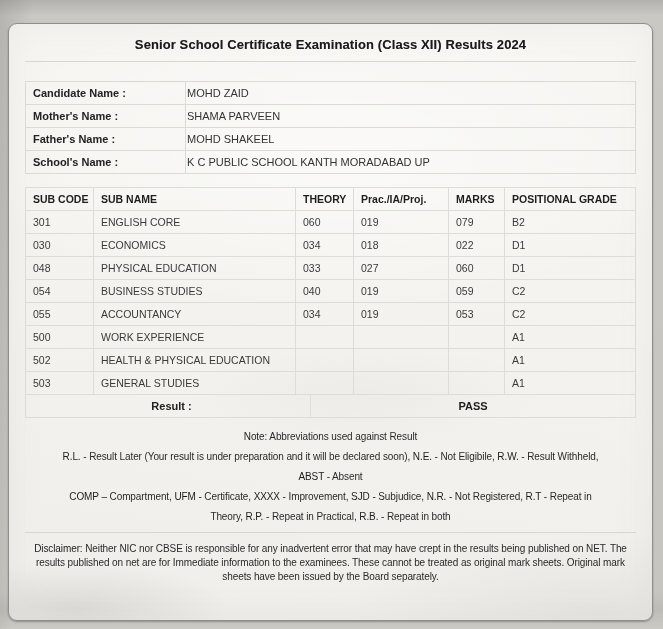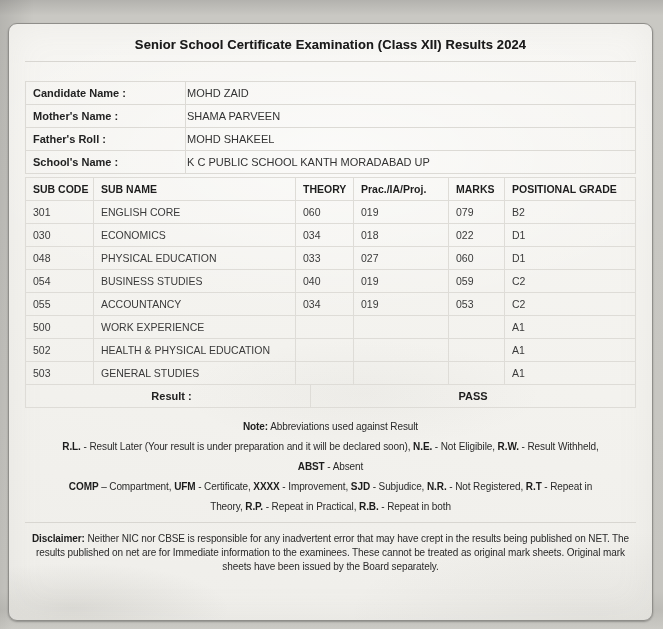--- a/index.html
+++ b/index.html
@@ -22,32 +22,32 @@
     box-shadow:0 1px 2px rgba(0,0,0,0.28), inset 0 0 36px rgba(150,148,140,0.10);
   }
   .title{margin:13px 0 0;text-align:center;font-size:13px;font-weight:bold;color:#1b1b1b;letter-spacing:0.1px;
     text-shadow:0 0 0.5px rgba(0,0,0,0.35);}
   .hr{height:1px;background:#d8d6d1;margin-top:9px;}
   table{width:100%;border-collapse:collapse;table-layout:fixed;}
   .info{margin-top:19px;font-size:11px;}
   .info td{border:1px solid #dcdad5;height:22px;padding:0;}
   .info td.lbl{width:160px;font-weight:bold;color:#222;padding-left:7px;box-sizing:border-box;}
   .info td.val{color:#333;padding-left:1px;}
-  .marks{margin-top:3px;font-size:10.5px;}
+  .marks{margin-top:13px;font-size:10.5px;}
   .marks th,.marks td{border:1px solid #dedcd7;height:22px;padding:0 3px 0 7px;text-align:left;
     overflow:hidden;white-space:nowrap;}
   .marks th{font-weight:bold;color:#1e1e1e;}
   .marks td{font-weight:normal;color:#3a3a3a;}
   .resultrow{margin-top:-1px;font-size:11px;}
   .resultrow td{border:1px solid #dedcd7;height:22px;padding:0;text-align:center;}
   .resultrow .lbl{width:285px;font-weight:bold;color:#222;padding-left:7px;box-sizing:border-box;}
   .resultrow .val{font-weight:bold;color:#1e1e1e;}
   .notes{margin-top:9px;text-align:center;font-size:10px;line-height:20px;color:#2a2a2a;letter-spacing:-0.1px;}
   .note-line{white-space:nowrap;}
-  .b{font-weight:bold;color:#1c1c1c;}
+  .b{font-weight:normal;color:#1c1c1c;}
   .hr2{margin-top:5px;}
   .disclaimer{margin:9px 4px 0;text-align:center;font-size:10px;line-height:14px;color:#2a2a2a;letter-spacing:-0.1px;}
 </style>
 </head>
 <body>
 
 <div class="card">
 
   <h1 class="title">Senior School Certificate Examination (Class XII) Results 2024</h1>
   <div class="hr"></div>
@@ -56,21 +56,21 @@
     <tbody>
       <tr>
         <td class="lbl">Candidate Name :</td>
         <td class="val">MOHD ZAID</td>
       </tr>
       <tr>
         <td class="lbl">Mother's Name :</td>
         <td class="val">SHAMA PARVEEN</td>
       </tr>
       <tr>
-        <td class="lbl">Father's Roll :</td>
+        <td class="lbl">Father's Name :</td>
         <td class="val">MOHD SHAKEEL</td>
       </tr>
       <tr>
         <td class="lbl">School's Name :</td>
         <td class="val">K C PUBLIC SCHOOL KANTH MORADABAD UP</td>
       </tr>
     </tbody>
   </table>
 
   <table class="marks">

